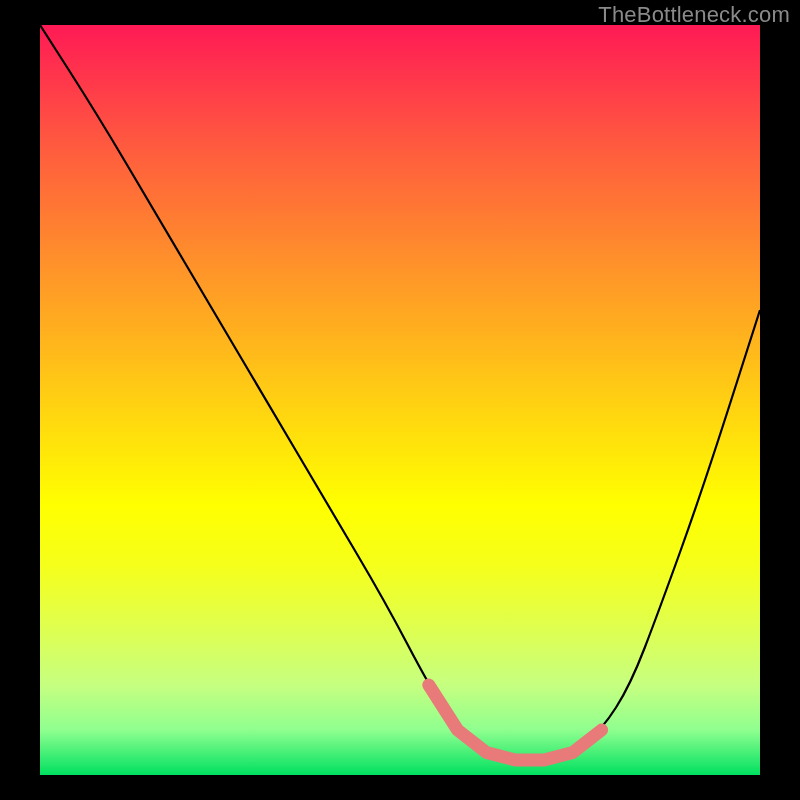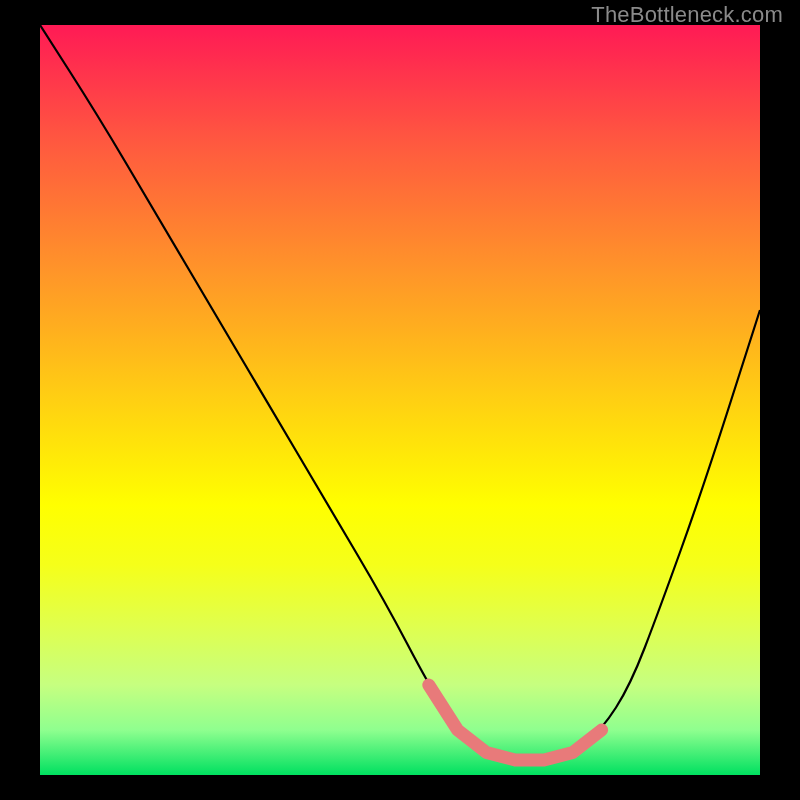--- a/index.html
+++ b/index.html
@@ -41,21 +41,21 @@
   svg.curve {
     position: absolute;
     left: 0;
     top: 0;
     width: 720px;
     height: 750px;
   }
   .watermark {
     position: absolute;
     top: 2px;
-    right: 17px;
+    right: 10px;
     color: #8a8a8a;
     font-family: Arial, Helvetica, sans-serif;
     font-size: 22px;
     letter-spacing: 0.2px;
     user-select: none;
   }
 </style>
 </head>
 <body>
 

